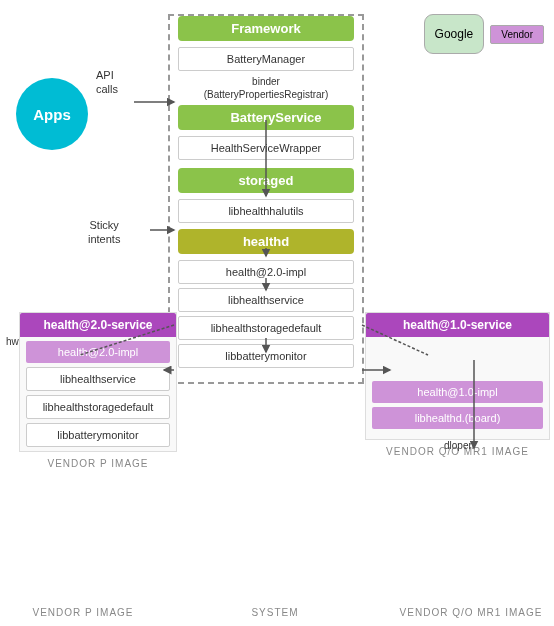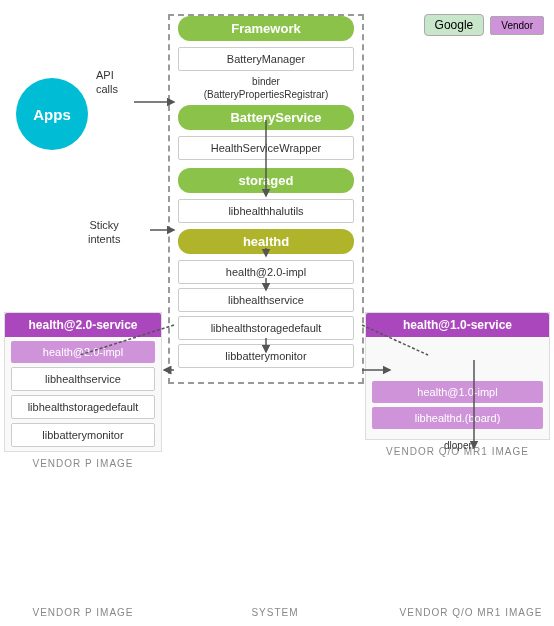--- a/index.html
+++ b/index.html
@@ -24,23 +24,23 @@
       position: absolute;
       top: 14px;
       right: 10px;
       display: flex;
       gap: 6px;
       align-items: center;
     }
     .label-google {
       background: #c8e6c9;
       border: 1px solid #aaa;
-      padding: 3px 10px;
+      padding: 12px 10px;
       font-size: 12px;
-      border-radius: 4px;
+      border-radius: 9px;
     }
     .label-vendor {
       background: #ce93d8;
       border: 1px solid #aaa;
       padding: 3px 10px;
       font-size: 10px;
       border-radius: 2px;
     }
 
     
@@ -102,21 +102,21 @@
     }
 
     .green-header {
       background: #8bc34a;
       color: #fff;
       font-weight: bold;
       text-align: center;
       padding: 5px 0;
       font-size: 13px;
       margin: 0 8px 6px;
-      border-radius: 12px;
+      border-radius: 4px;
     }
 
     .white-box {
       border: 1px solid #ccc;
       background: #fff;
       text-align: center;
       padding: 5px 4px;
       margin: 0 8px 4px;
       font-size: 11px;
       color: #333;
@@ -128,21 +128,21 @@
       font-size: 10px;
       color: #333;
       margin: 2px 8px 4px;
       line-height: 1.3;
     }
 
     
     .vendor-p-box {
       position: absolute;
       top: 312px;
-      left: 4px;
+      left: 19px;
       width: 158px;
     }
 
     .vendor-p-inner {
       border: 1px solid #ddd;
       background: #f9f9f9;
     }
 
     .purple-header {
       background: #ab47bc;

